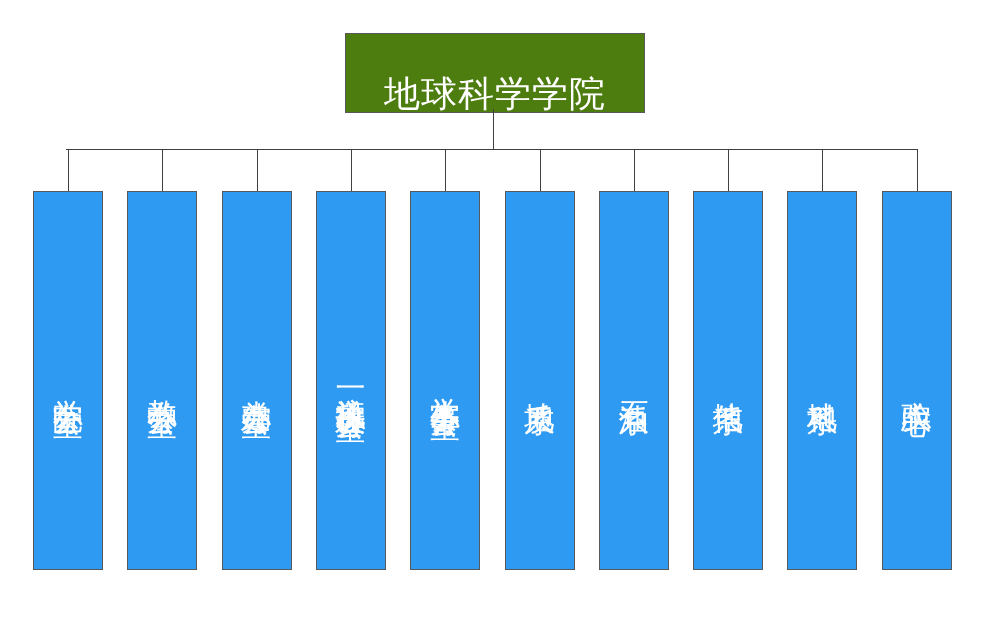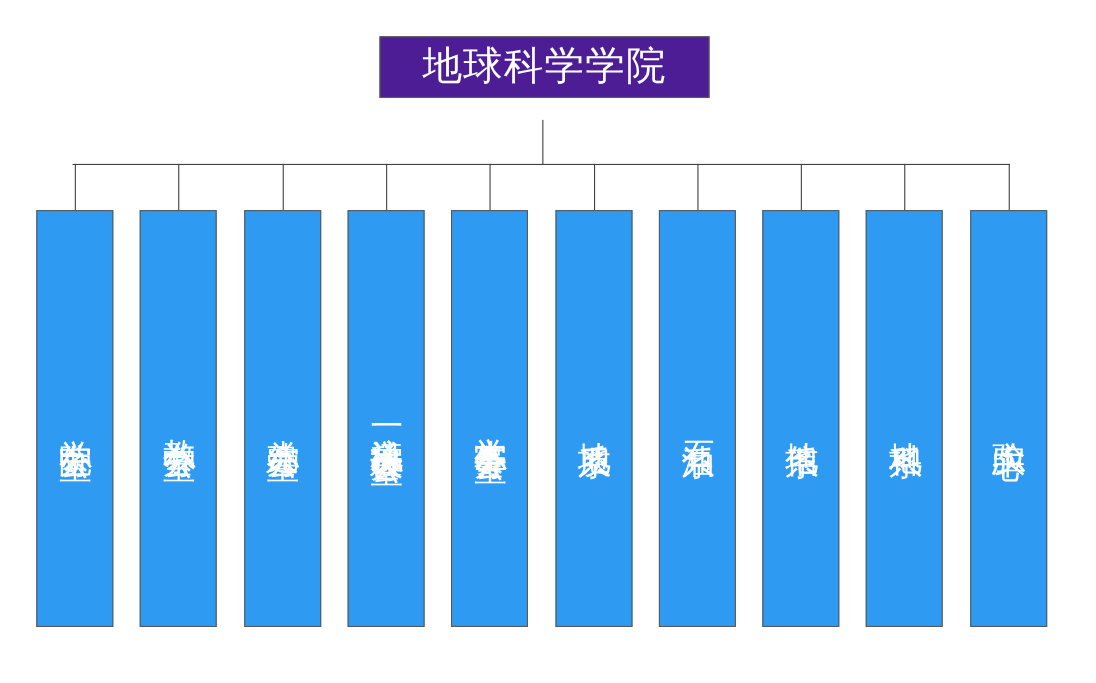--- a/index.html
+++ b/index.html
@@ -21,25 +21,25 @@
     height: 621px;
     background: #ffffff;
   }
 
   
   .root-node {
     position: absolute;
     left: 345px;
     top: 33px;
     width: 300px;
-    height: 56px;
-    background: #4c1d95;
+    height: 80px;
+    background: #4d7c0f;
     border: 1px solid #595959;
     display: flex;
-    align-items: center;
+    align-items: flex-end;
     justify-content: center;
   }
 
   .root-label {
     color: #ffffff;
     font-size: 36px;
     line-height: 1;
     letter-spacing: 1px;
     white-space: nowrap;
   }

